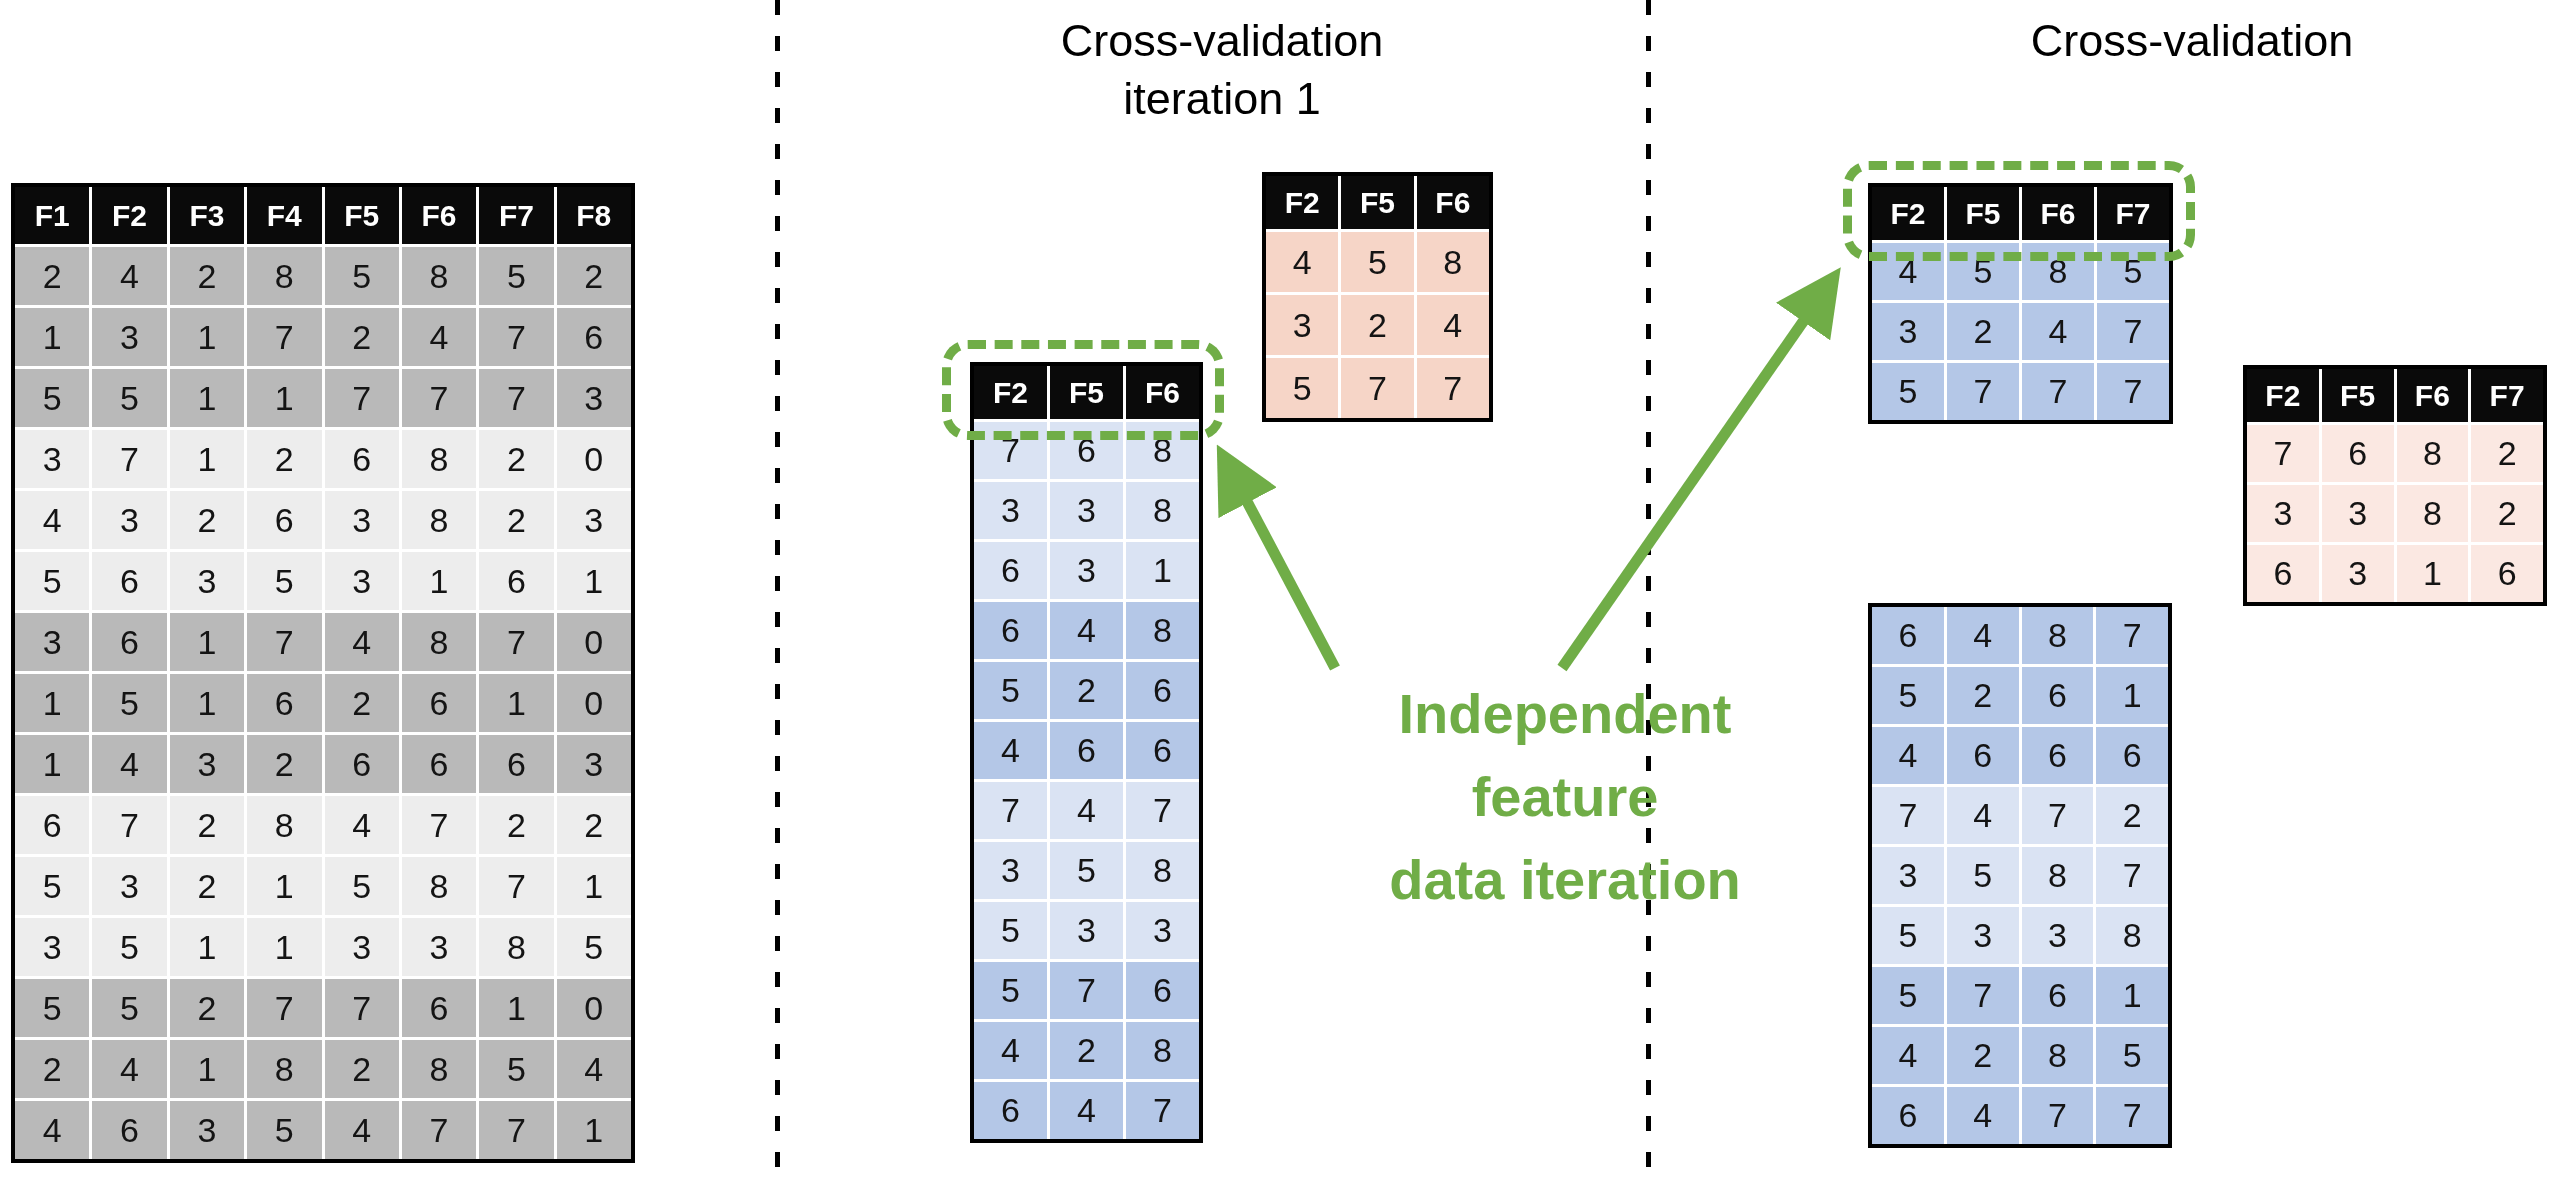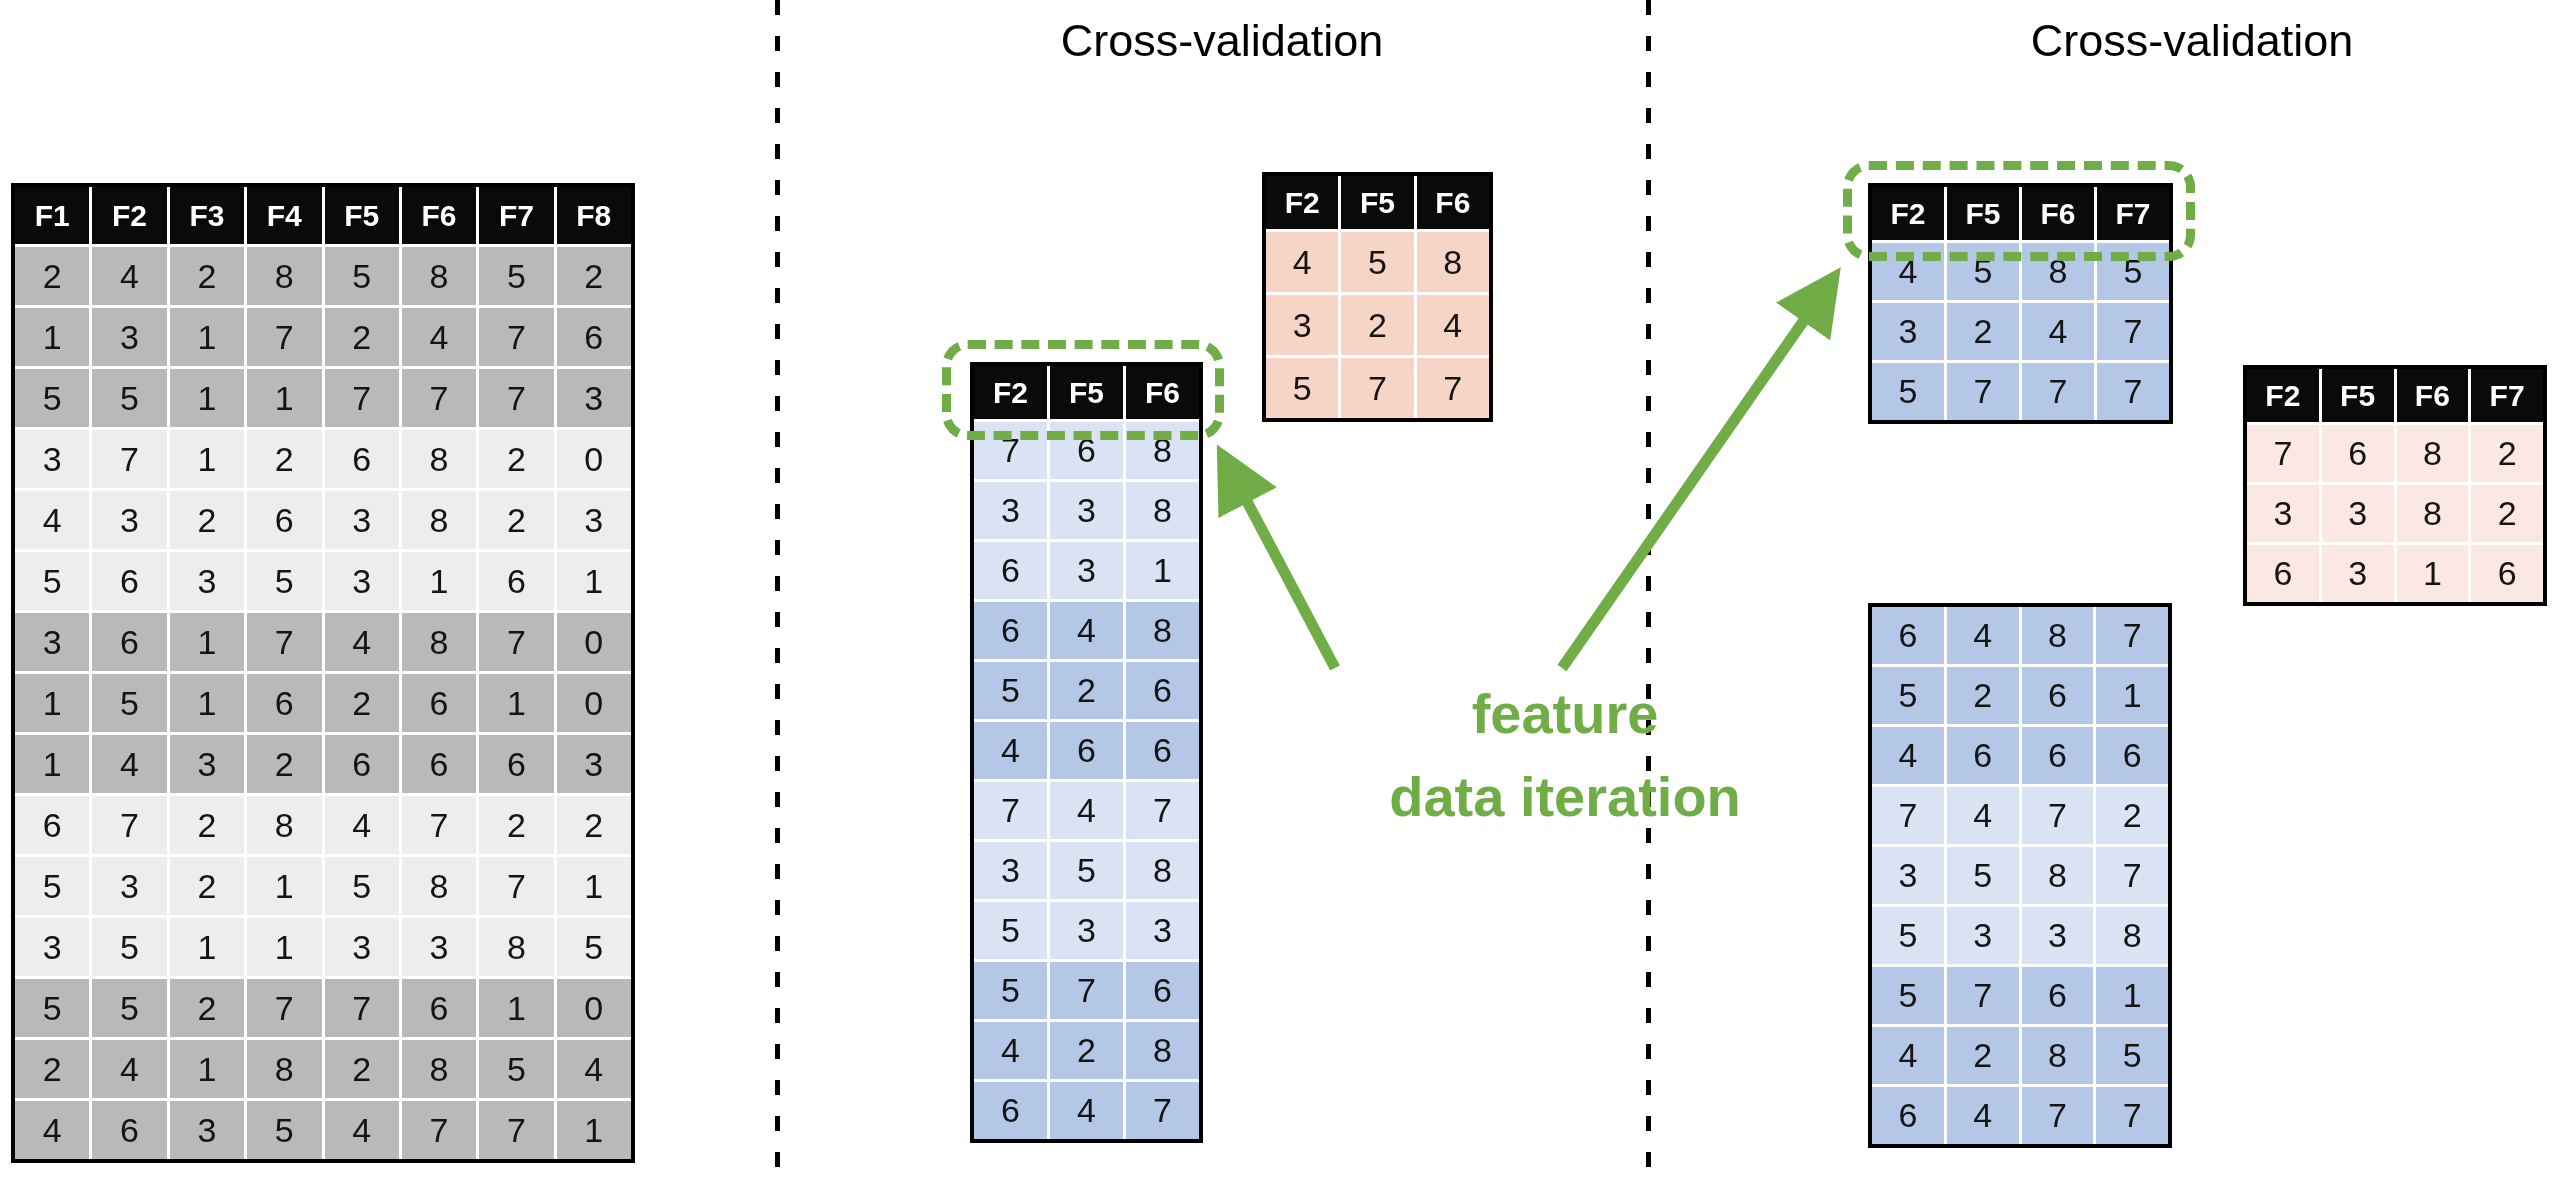--- a/index.html
+++ b/index.html
@@ -60,20 +60,21 @@
   svg.overlay { position: absolute; left: 0; top: 0; pointer-events: none; }
 </style>
 </head>
 <body>
 
 <div class="canvas">
 
 
   <div class="title title-med" style="left:1022px; width:400px; top:12px;">
     <span class="title-line">Cross-validation</span>
+    <span class="title-line">iteration 1</span>
   </div>
 
   <div class="title title-med" style="left:1992px; width:400px; top:12px;">
     <span class="title-line">Cross-validation</span>
   </div>
 
   <div class="divider" style="left:775px;"></div>
   <div class="divider" style="left:1646px;"></div>
 
   <div class="tbl" style="left:11px; top:183px; width:624px; --headh:57px; --rowh:58px;">
@@ -438,20 +439,21 @@
         <div class="cell" style="background: rgb(180, 199, 231);">4</div>
         <div class="cell" style="background: rgb(180, 199, 231);">7</div>
         <div class="cell" style="background: rgb(180, 199, 231);">7</div>
       </div>
     </div>
 
   <div class="sel" style="left:942px; top:340px; width:282px; height:100px;"></div>
   <div class="sel" style="left:1843px; top:161px; width:352px; height:100px;"></div>
 
   <div class="annotation">
+    <span>Independent</span>
     <span>feature</span>
     <span>data iteration</span>
   </div>
 
   <svg class="overlay" width="2560" height="1188" viewBox="0 0 2560 1188">
     <defs>
       <marker id="ah" markerWidth="6" markerHeight="6" refX="4.6" refY="3" orient="auto">
         <path d="M0,0 L6,3 L0,6 Z" fill="#70ad47"></path>
       </marker>
     </defs>

